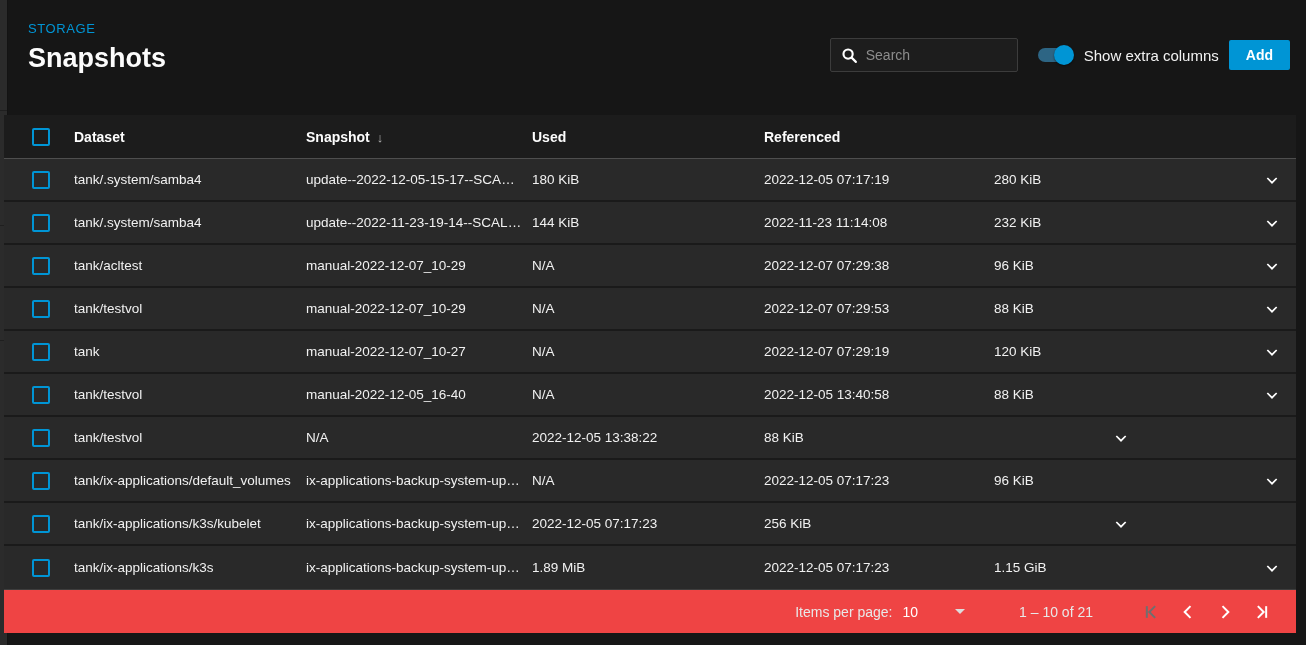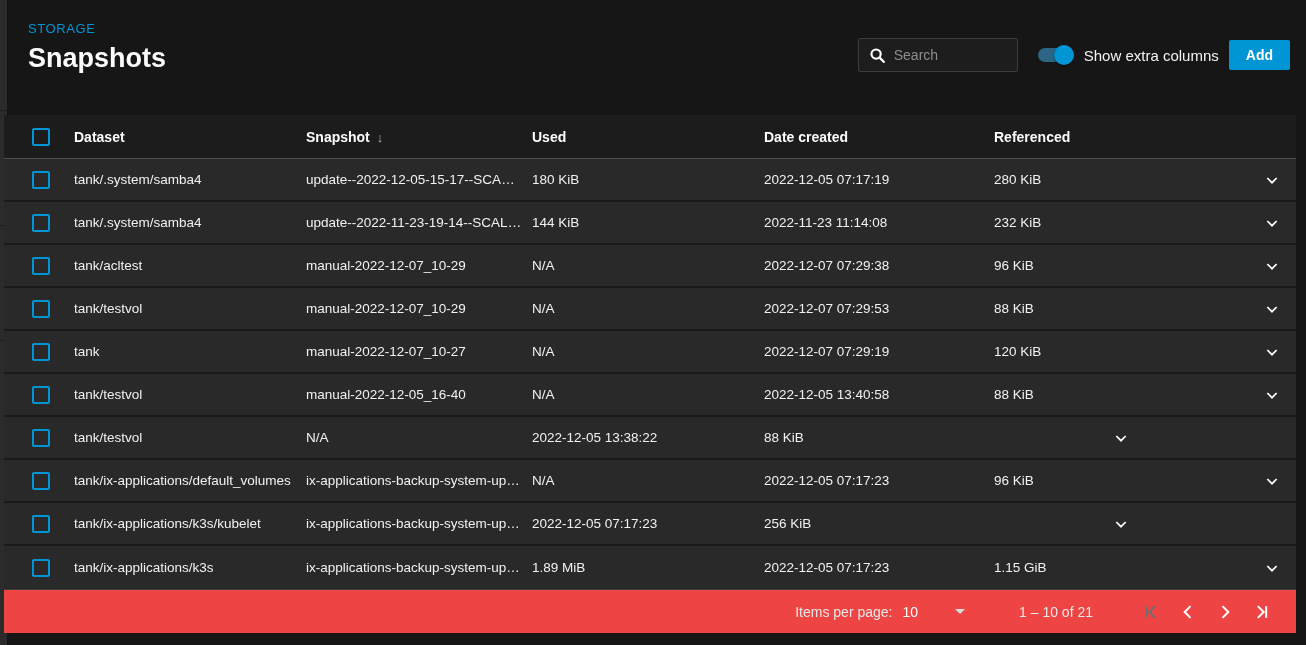--- a/index.html
+++ b/index.html
@@ -26,21 +26,21 @@
     letter-spacing: 0.6px; text-transform: uppercase;
   }
   .page-title { margin-top: 7px; font-size: 27px; font-weight: 700; color: #fcfcfc; }
 
   
   .toolbar {
     position: absolute; top: 38px; right: 16px;
     display: flex; align-items: center;
   }
   .search-box {
-    width: 160px; height: 34px; background: #1d1d1d;
+    width: 188px; height: 34px; background: #1d1d1d;
     border: 1px solid #3c3c3c; border-radius: 2px;
     display: flex; align-items: center; padding: 0 10px; gap: 8px;
   }
   .search-box svg { flex: 0 0 auto; }
   .search-box input {
     background: transparent; border: none; outline: none;
     color: #eee; font-size: 14px; width: 100%;
     font-family: "Liberation Sans", sans-serif;
   }
   .search-box input::placeholder { color: #8d8d8d; }
@@ -144,23 +144,20 @@
       <span class="cb"></span>
     </div>
     <div class="cell">
       <span>Dataset</span>
     </div>
     <div class="cell">
       <span>Snapshot</span><span class="sort-icon">↓</span>
     </div>
     <div class="cell">
       <span>Used</span>
-    </div>
-    <div class="cell">
-      <span>Date created</span>
     </div>
     <div class="cell">
       <span>Referenced</span>
     </div>
     <div class="cell-expand"></div>
   </div>
 
   <div id="table-body">
   <div class="grid-row tr">
     <div class="cell-check">

